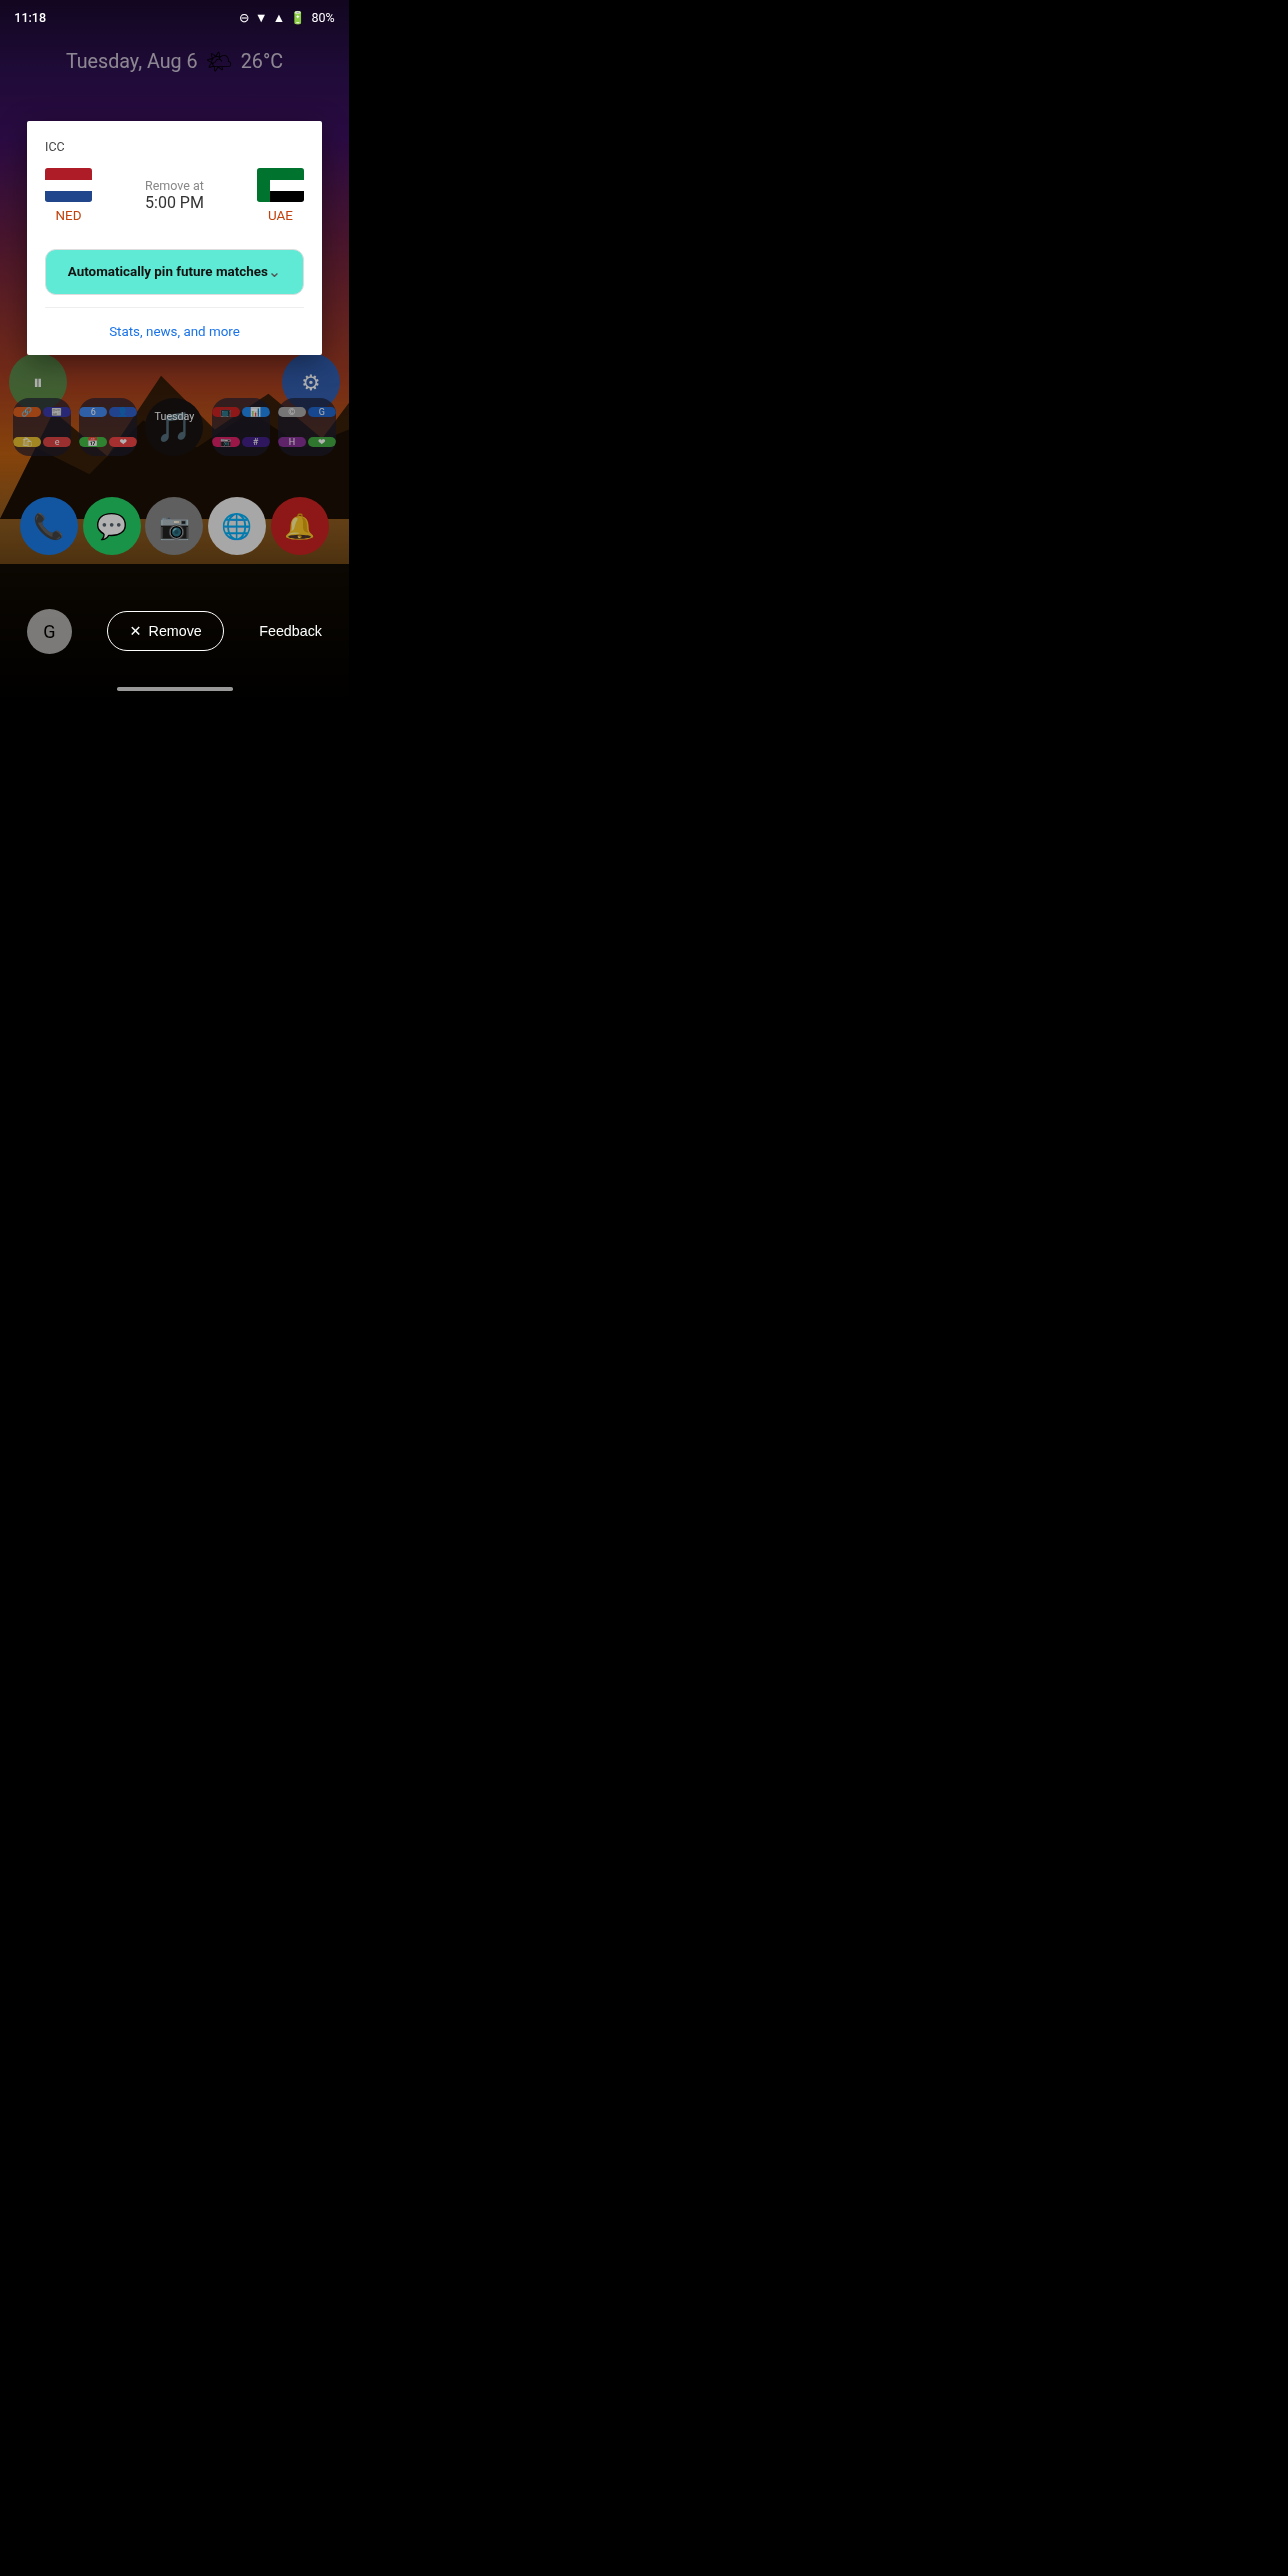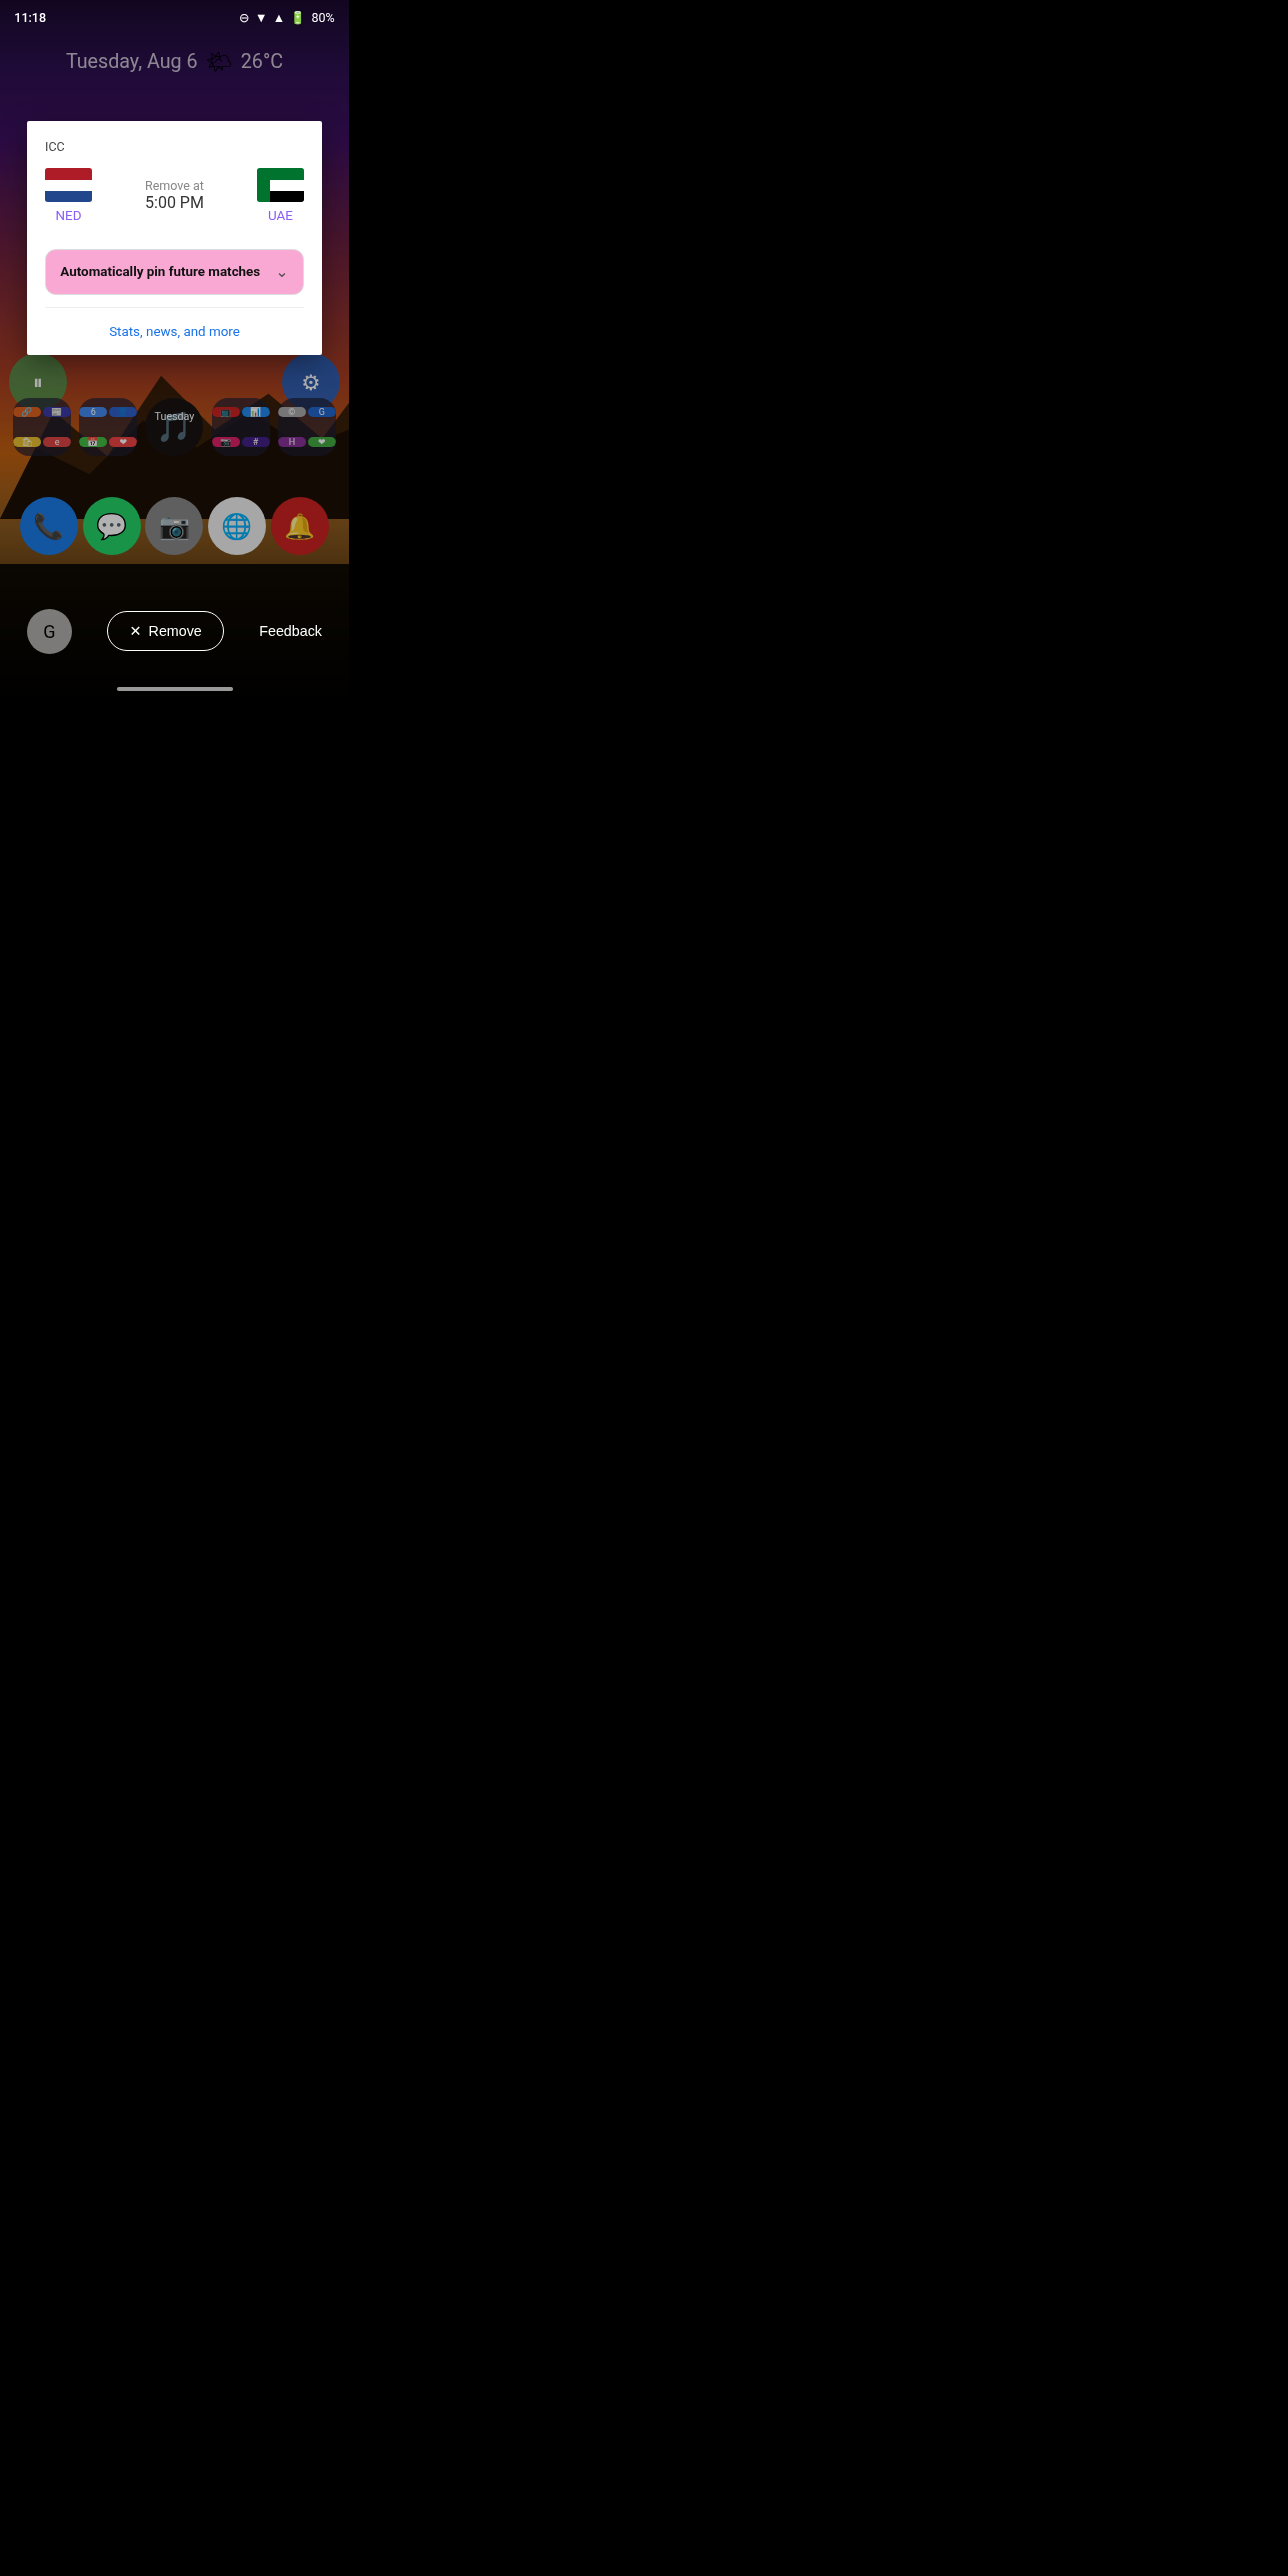--- a/index.html
+++ b/index.html
@@ -153,21 +153,21 @@
 
     .flag {
       width: 47px;
       height: 34px;
       border-radius: 2.7px;
       overflow: hidden;
     }
 
     .team-name {
       font-size: 13.4px;
-      color: #8b5cf6;
+      color: #c2410c;
       font-weight: 400;
     }
 
     .match-info {
       text-align: center;
       flex: 1;
     }
 
     .starts-at {
       font-size: 12.5px;
@@ -178,27 +178,27 @@
     .match-time {
       font-size: 16px;
       color: #333;
       font-weight: 400;
     }
 
     
     .auto-pin-btn {
       display: flex;
       align-items: center;
-      justify-content: space-between;
+      justify-content: center;
       border: 1.3px solid #ddd;
       border-radius: 10.7px;
       padding: 12.5px 14.3px;
       margin-top: 26px;
       cursor: pointer;
-      background: #f9a8d4;
+      background: #5eead4;
     }
 
     .auto-pin-label {
       font-size: 13.4px;
       font-weight: 700;
       color: #111;
     }
 
     .chevron-icon {
       font-size: 16px;

